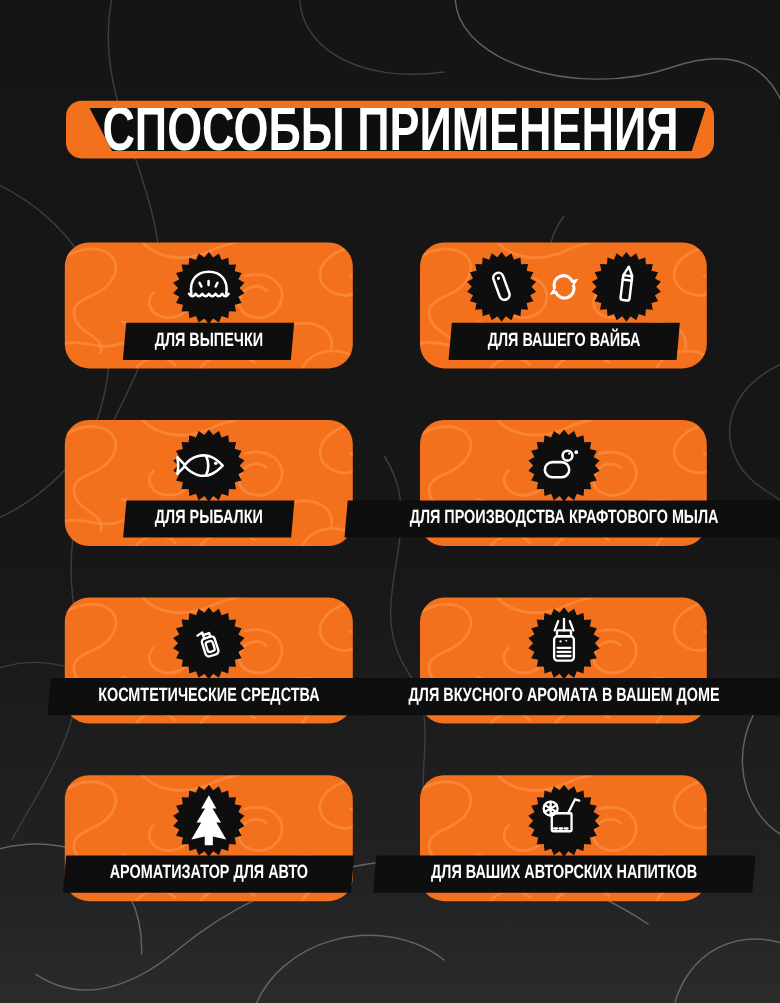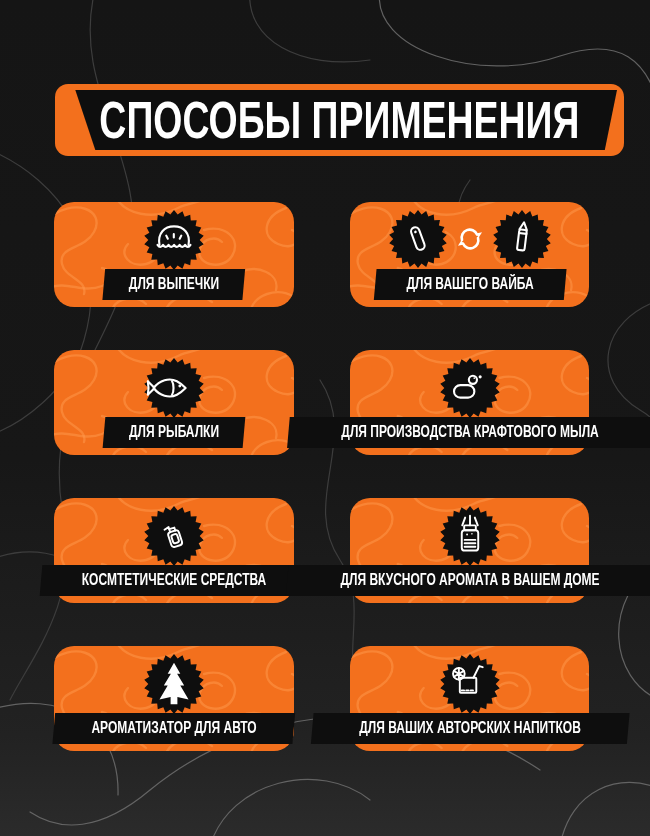--- a/index.html
+++ b/index.html
@@ -11,22 +11,22 @@
   html,body{margin:0;padding:0;}
   body{
     width:650px;height:836px;position:relative;overflow:hidden;
     background:linear-gradient(180deg,#151515 0%,#171717 55%,#222222 88%,#2B2B2B 100%);
     font-family:"Liberation Sans",sans-serif;
   }
   .bg-svg{position:absolute;left:0;top:0;width:650px;height:836px;}
 
   
   .header{
-    position:absolute;left:55px;top:84px;width:540px;height:72px;
-    background:var(--orange);border-radius:13px;padding-left:29px;
+    position:absolute;left:55px;top:84px;width:540px;height:48px;
+    background:var(--orange);border-radius:13px;
   }
   .header-inner{
     position:absolute;left:7px;right:7px;top:6px;bottom:6px;
     background:var(--panel);
     clip-path:polygon(2.4% 0%,100% 0%,97.8% 100%,6% 100%);
     display:flex;align-items:center;justify-content:center;
   }
   .header-title{
     color:var(--white);font-weight:700;font-size:52px;line-height:1;
     white-space:nowrap;transform-origin:center;transform:scaleX(0.72);

